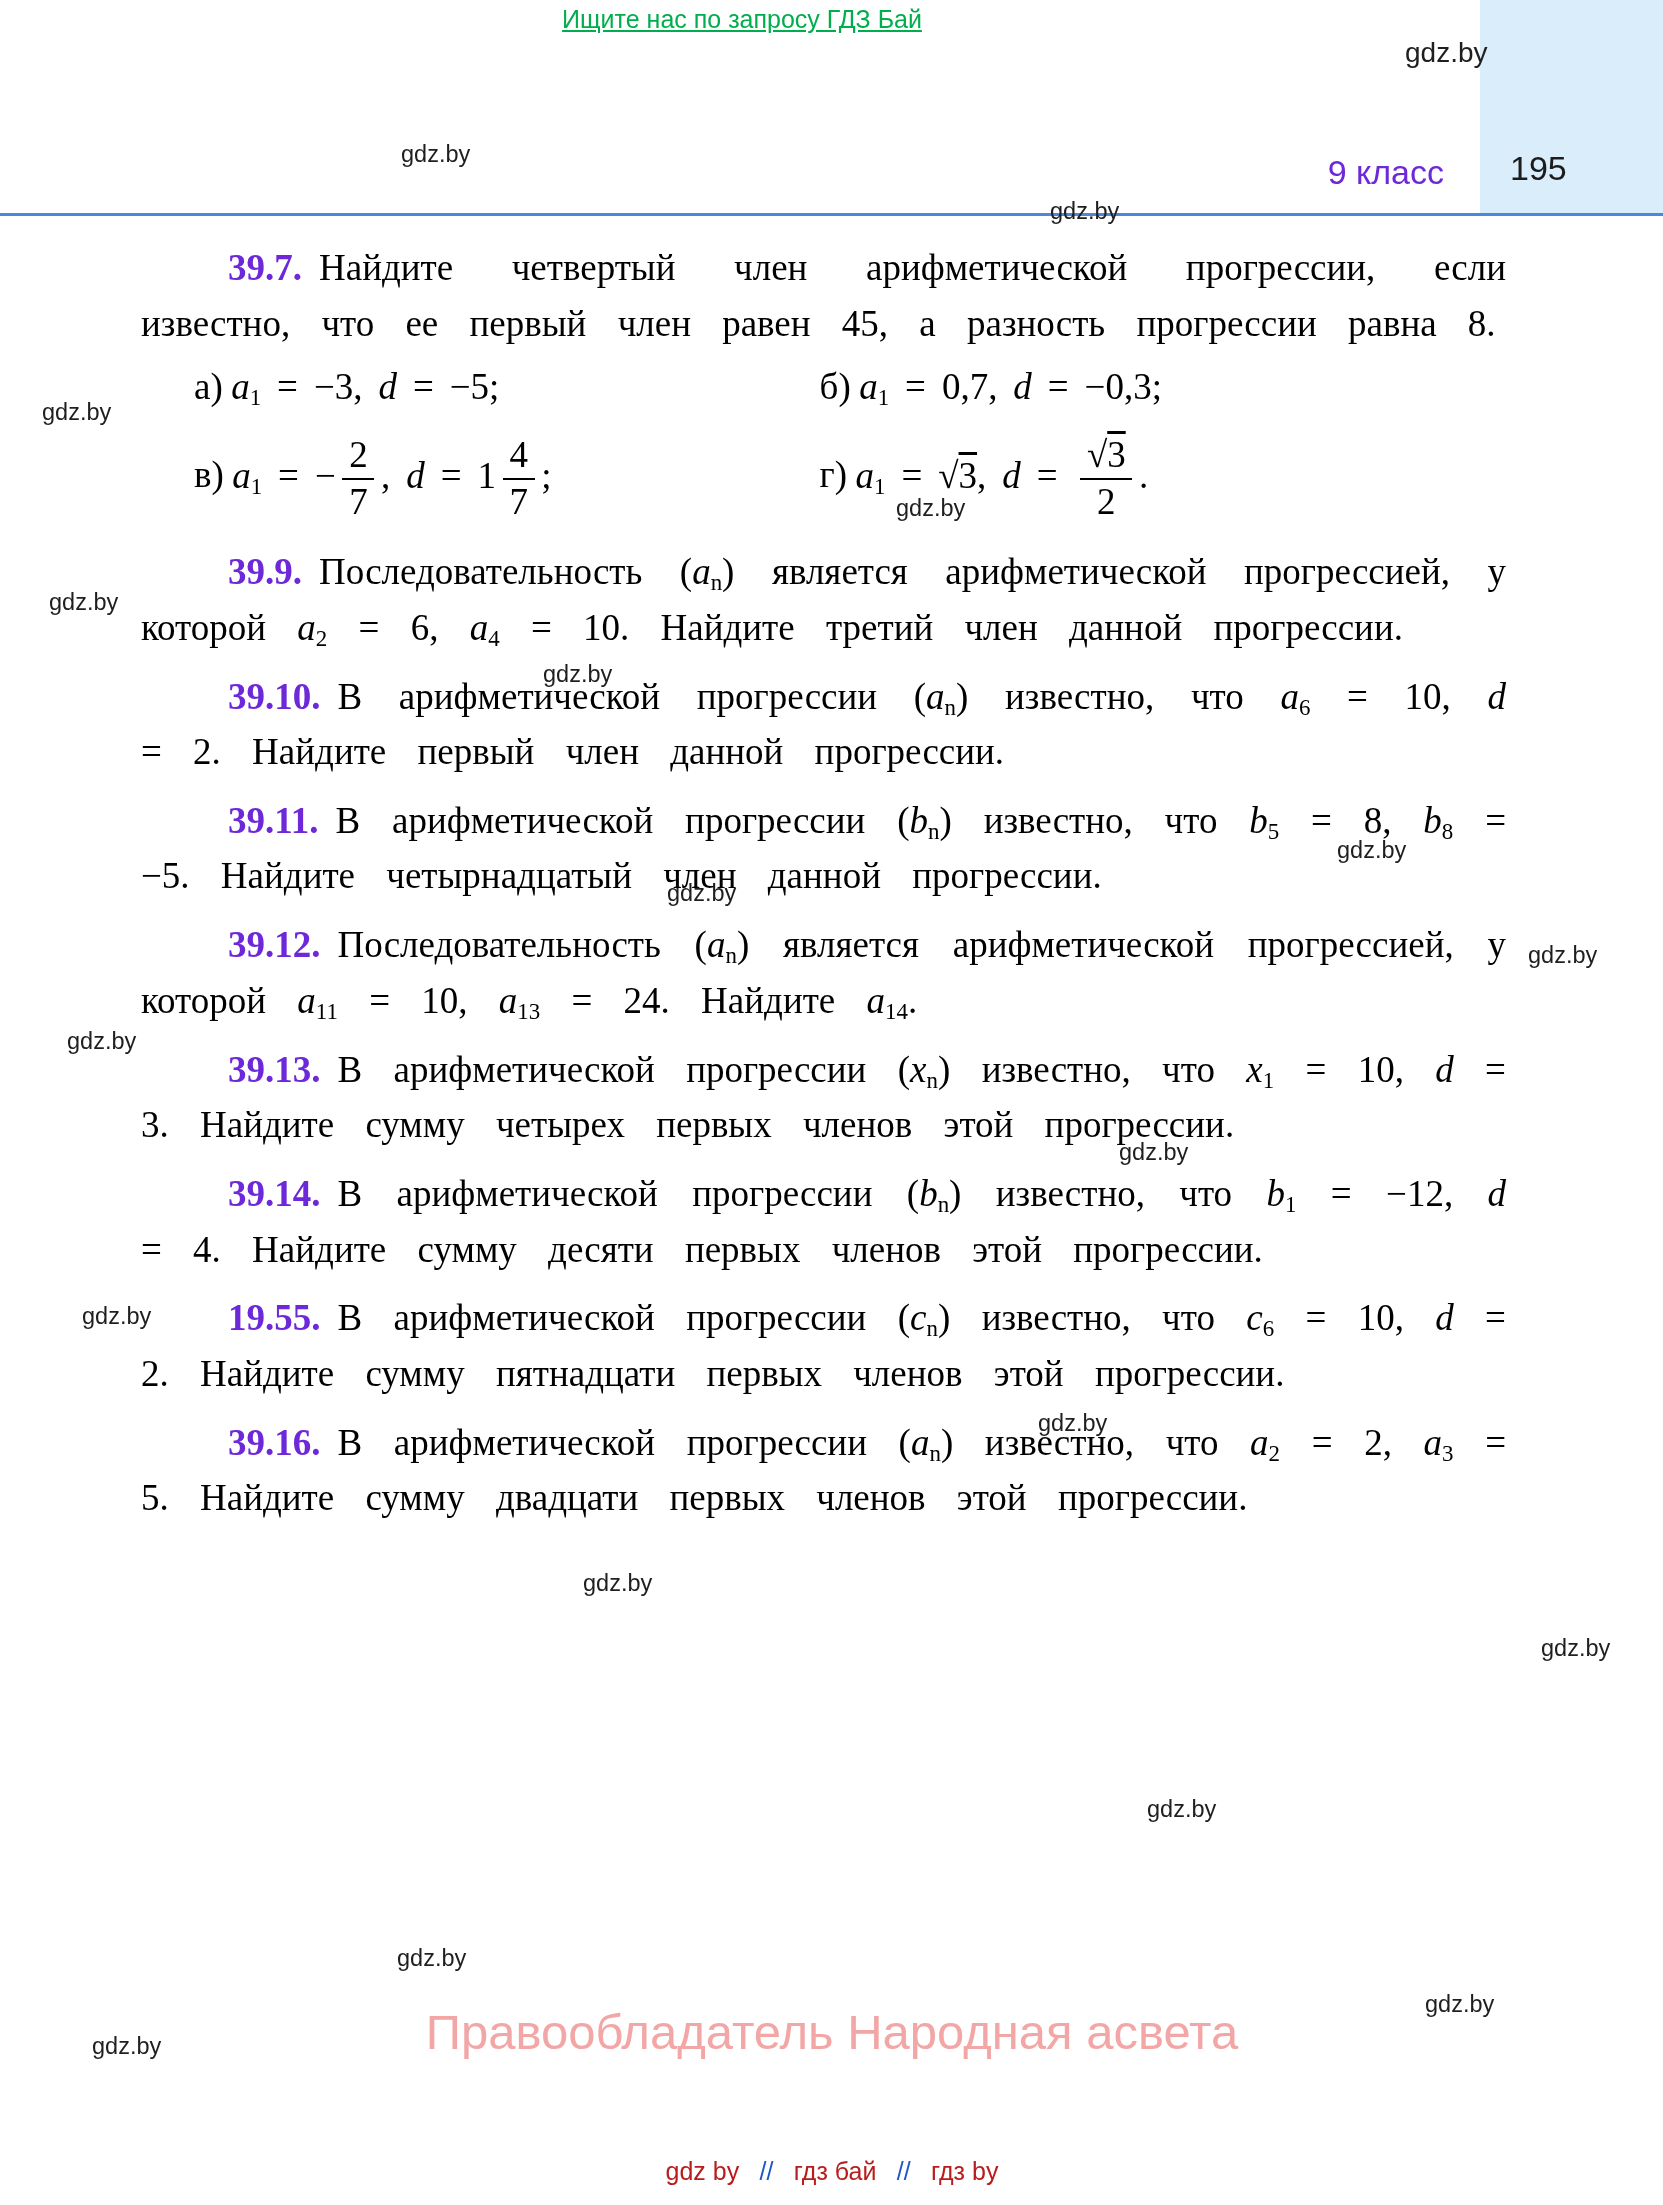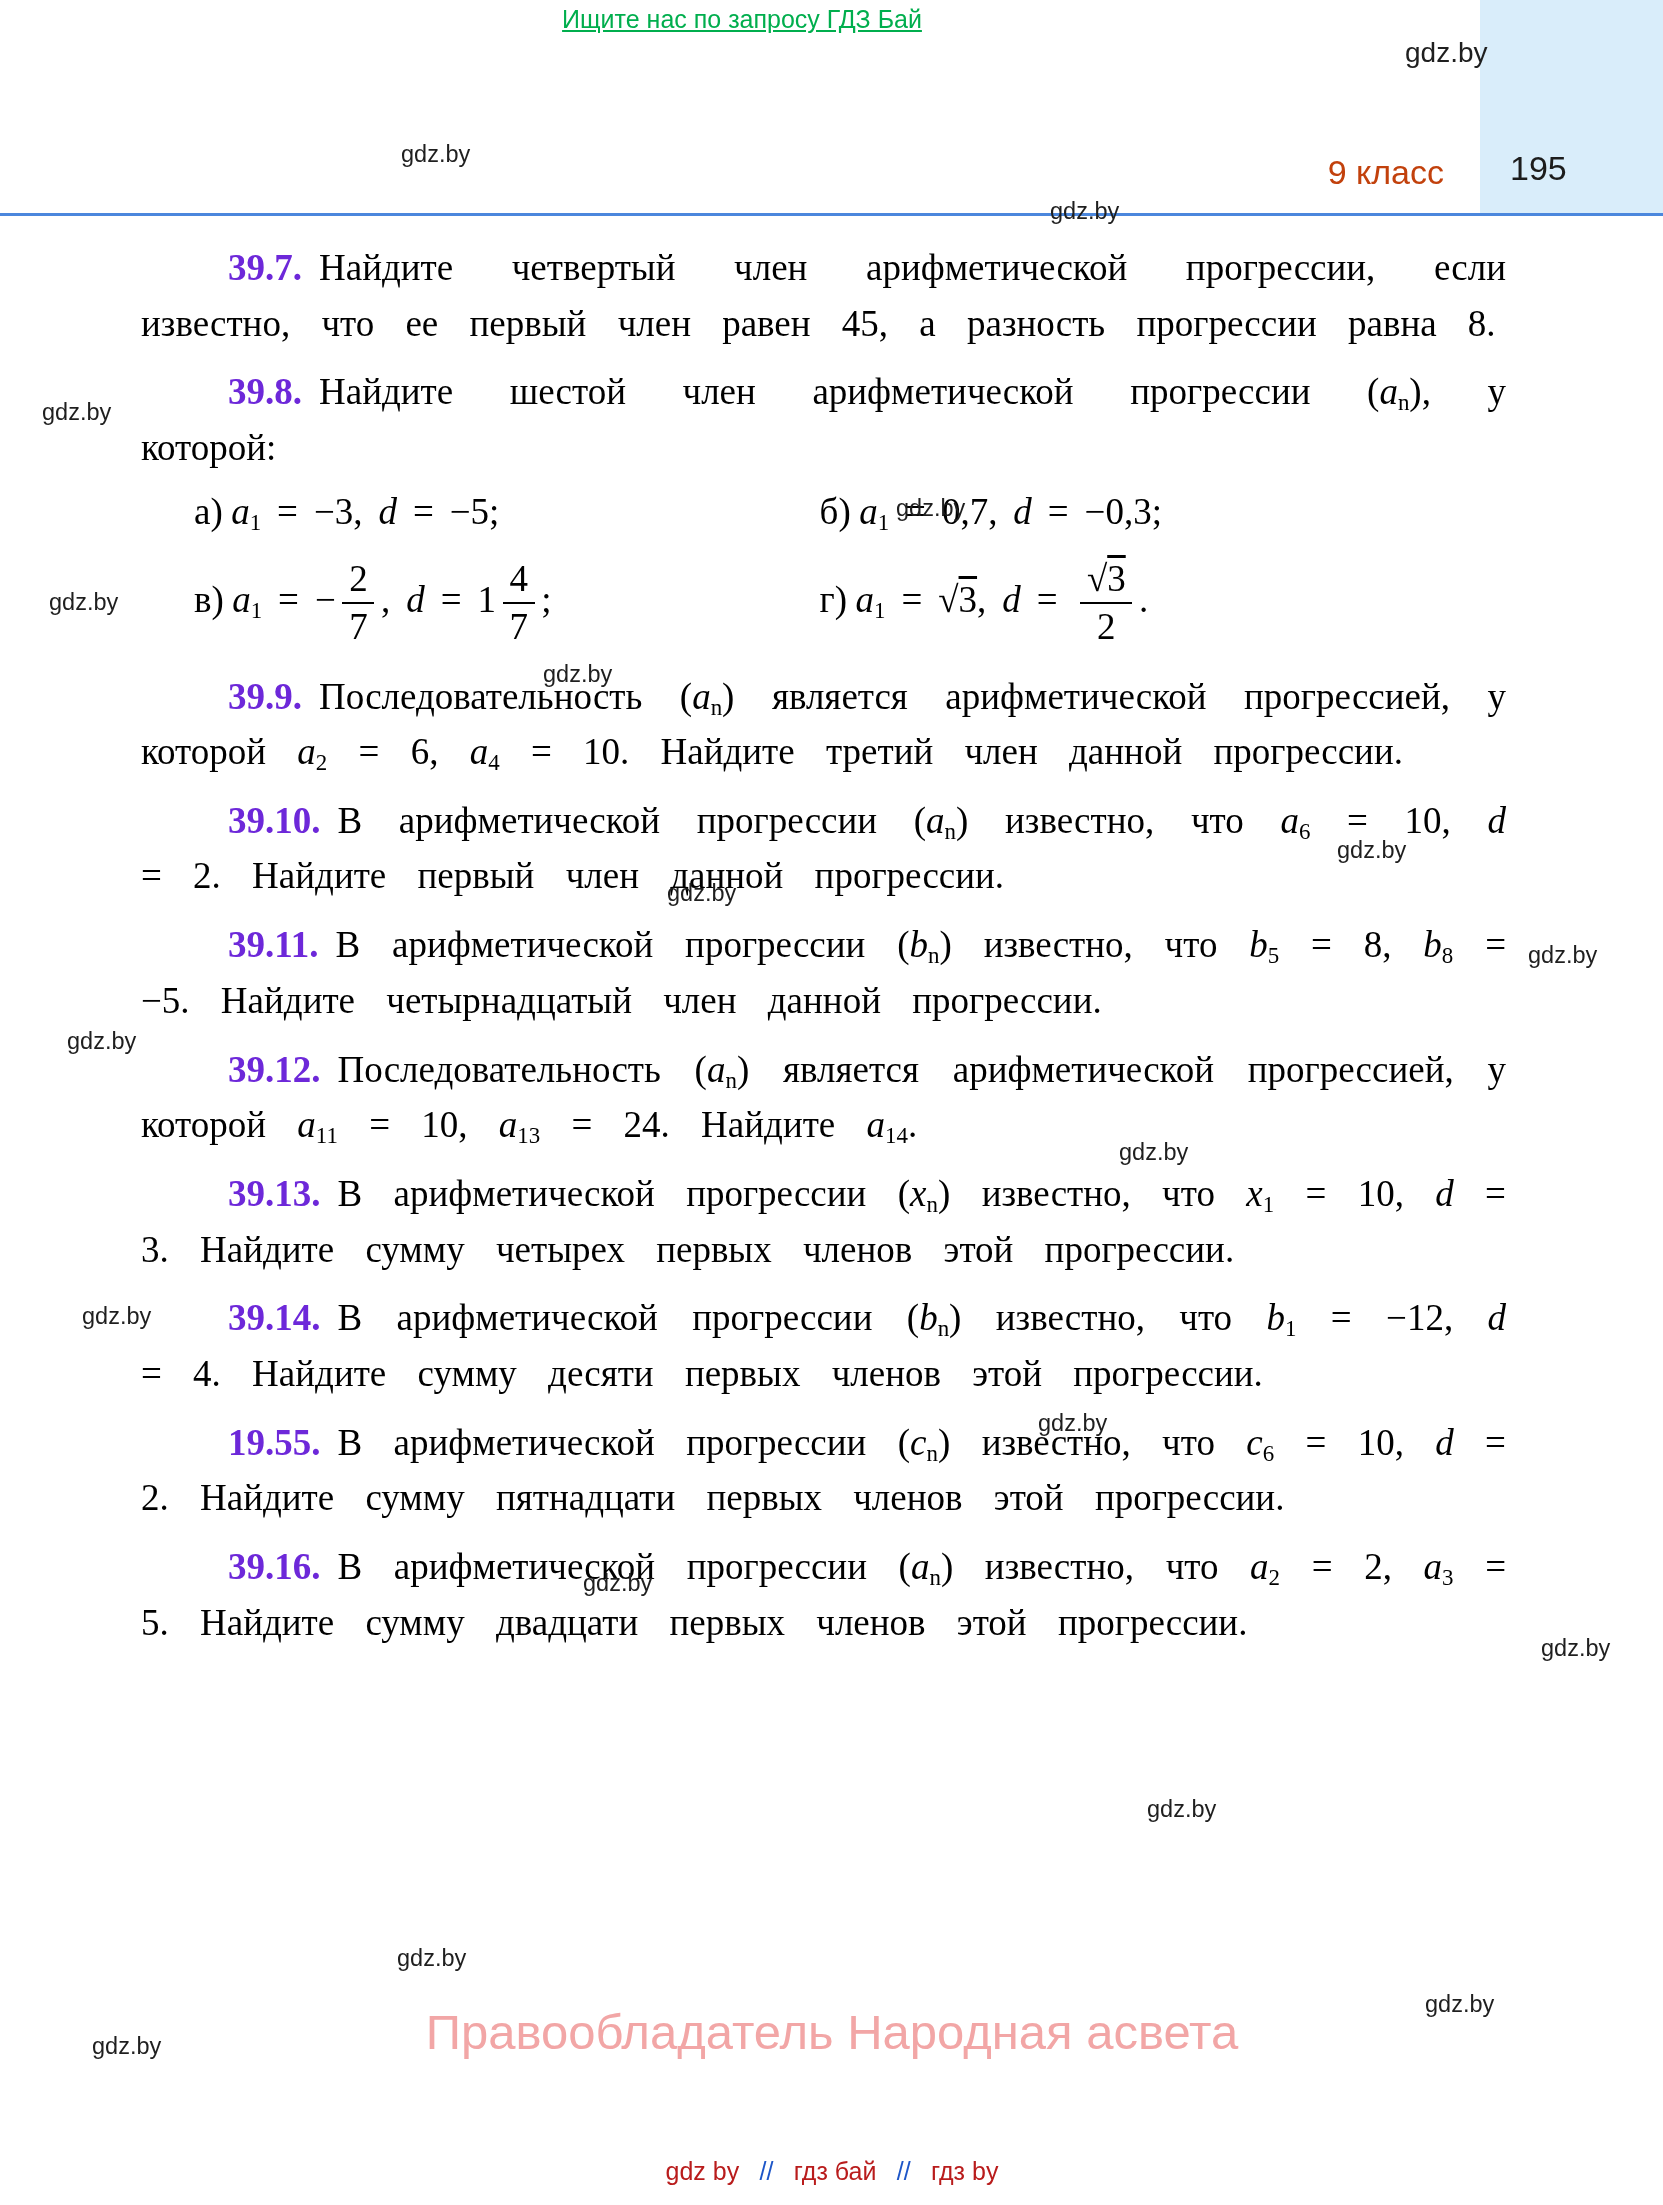--- a/index.html
+++ b/index.html
@@ -17,21 +17,21 @@
   }
 
   
   .corner-box { position:absolute; top:0; right:0; width:184px; height:213px; background:#d9edfa; }
   .page-number {
     position:absolute; left:30px; top:149px;
     font-family:"Liberation Sans", sans-serif; font-size:34px; color:#1c1c1c;
   }
   .grade {
     position:absolute; top:153px; right:220px;
-    font-family:"Liberation Sans", sans-serif; font-size:34px; color:#c2410c;
+    font-family:"Liberation Sans", sans-serif; font-size:34px; color:#6d28d9;
   }
   .header-line { position:absolute; top:213px; left:0; width:100%; height:2.5px; background:#4b87dd; }
 
   
   .content {
     position:absolute; left:141px; top:240px; width:1365px;
     font-size:37px; line-height:1.5; word-spacing:22px; text-align:justify;
   }
   .problem { text-align:justify; text-indent:59px; margin-bottom:13.4px; }
   .pnum { font-weight:bold; color:#6d28d9; margin-right:17px;margin-left:28px; }
@@ -78,21 +78,20 @@
   <div class="top-banner">Ищите нас по запросу ГДЗ Бай</div>
 
   <div class="corner-box">
     <span class="page-number">195</span>
   </div>
   <div class="grade">9 класс</div>
   <div class="header-line"></div>
 
   <div class="content">
     <p class="problem"><b class="pnum">39.7.</b>Найдите четвертый член арифметической прогрессии, если известно, что ее первый член равен 45, а разность прогрессии равна 8.</p>
-    <p class="problem"><b class="pnum">39.8.</b>Найдите шестой член арифметической прогрессии (<i>a</i><sub>n</sub>), у которой:</p>
     <div class="options">
       <div class="opt"><span class="olabel">а)</span><i>a</i><sub>1</sub> = −3, <i>d</i> = −5;</div>
       <div class="opt"><span class="olabel">б)</span><i>a</i><sub>1</sub> = 0,7, <i>d</i> = −0,3;</div>
       <div class="opt"><span class="olabel">в)</span><i>a</i><sub>1</sub> = −<span class="frac"><span class="fnum">2</span><span class="fden">7</span></span>, <i>d</i> = 1<span class="frac"><span class="fnum">4</span><span class="fden">7</span></span>;</div>
       <div class="opt"><span class="olabel">г)</span><i>a</i><sub>1</sub> = <span class="sqrt">√<span class="rad">3</span></span>, <i>d</i> = <span class="frac"><span class="fnum"><span class="sqrt">√<span class="rad">3</span></span></span><span class="fden">2</span></span>.</div>
     </div>
     <p class="problem"><b class="pnum">39.9.</b>Последовательность (<i>a</i><sub>n</sub>) является арифметической прогрессией, у которой <i>a</i><sub>2</sub> = 6, <i>a</i><sub>4</sub> = 10. Найдите третий член данной прогрессии.</p>
     <p class="problem"><b class="pnum">39.10.</b>В арифметической прогрессии (<i>a</i><sub>n</sub>) известно, что <i>a</i><sub>6</sub> = 10, <i>d</i> = 2. Найдите первый член данной прогрессии.</p>
     <p class="problem"><b class="pnum">39.11.</b>В арифметической прогрессии (<i>b</i><sub>n</sub>) известно, что <i>b</i><sub>5</sub> = 8, <i>b</i><sub>8</sub> = −5. Найдите четырнадцатый член данной прогрессии.</p>
     <p class="problem"><b class="pnum">39.12.</b>Последовательность (<i>a</i><sub>n</sub>) является арифметической прогрессией, у которой <i>a</i><sub>11</sub> = 10, <i>a</i><sub>13</sub> = 24. Найдите <i>a</i><sub>14</sub>.</p>

